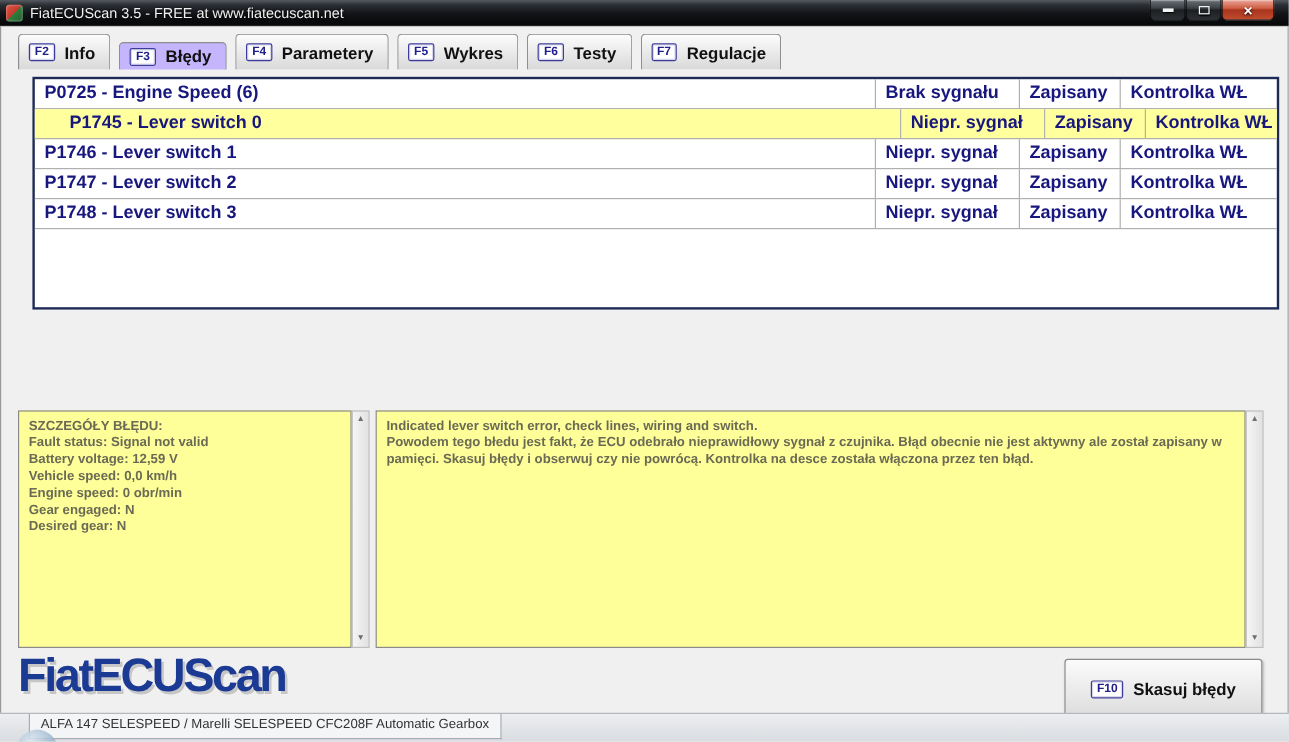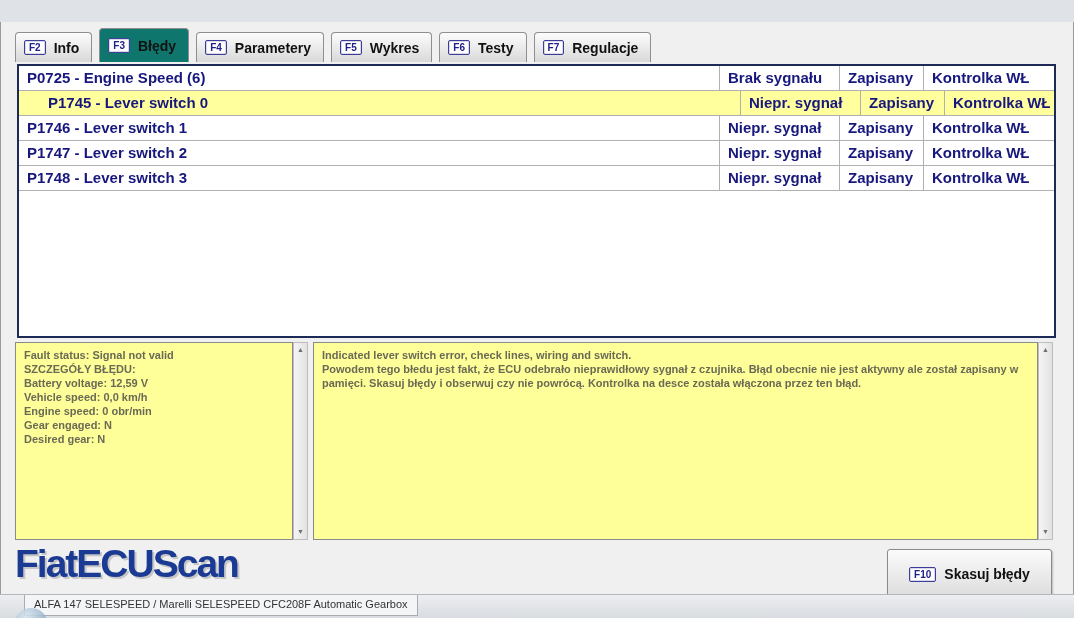--- a/index.html
+++ b/index.html
@@ -30,28 +30,28 @@
 
   
   .content { position:absolute; left:0; top:22px; width:1074px; height:572px;
     background:#f0f0f0; border-left:1px solid #9a9a9a; border-right:1px solid #9a9a9a; }
 
   
   .tabbar { position:absolute; left:14px; top:6px; display:flex; align-items:flex-end; gap:7px; }
   .tab { display:flex; align-items:center; gap:8px; height:30px; padding:0 12px 0 8px;
     background:linear-gradient(to bottom,#fcfcfc,#d9d9d9);
     border:1px solid #8f8f8f; border-bottom:none; border-radius:4px 4px 0 0; cursor:pointer; }
-  .tab.active { height:34px; background:#0f766e; position:relative; z-index:2;justify-content:flex-end; }
+  .tab.active { height:23px; background:#c4b5fd; position:relative; z-index:2;justify-content:flex-end; }
   .fkey { display:inline-block; padding:1px 4px; background:#fff; border:1px solid #3c3c9a;
     border-radius:2px; color:#20208c; font-size:10px; font-weight:bold;
     box-shadow:0 0 0 1px #d8d8e8 inset; }
   .tab-label { font-size:14px; font-weight:bold; color:#111; }
 
   
-  .err-table { position:absolute; left:16px; top:42px; width:1039px; height:274px;
+  .err-table { position:absolute; left:26px; top:42px; width:1039px; height:194px;
     background:#fff; border:2px solid #1d2a55; }
   .err-row { display:grid; grid-template-columns:701px 120px 84px 1fr; height:25px;
     border-bottom:1px solid #b0b0b0; cursor:pointer; }
   .err-row.selected { background:#ffff9e;padding-left:21px; }
   .err-cell { font-size:15px; font-weight:bold; color:#17177e; line-height:24px;
     padding-left:8px; border-right:1px solid #b0b0b0; overflow:hidden; white-space:nowrap; }
   .err-cell:last-child { border-right:none; }
 
   
   .panel { position:absolute; top:320px; height:198px; background:#ffff99;
@@ -83,20 +83,35 @@
     font-size:11px; color:#333; white-space:nowrap; }
   .orb { position:absolute; left:14px; top:608px; width:34px; height:34px; border-radius:50%;
     background:radial-gradient(circle at 35% 30%,#dce8f2,#9db8cf 55%,#6d8ba6);
     opacity:.85; }
 </style>
 </head>
 <body>
 
 <div class="screen">
 
+  <div class="titlebar">
+    <div class="app-icon"></div>
+    <div class="title-text">FiatECUScan 3.5 - FREE at www.fiatecuscan.net</div>
+    <div class="win-controls">
+      <div class="wc wc-min">
+        <span class="glyph-min"></span>
+      </div>
+      <div class="wc wc-max">
+        <span class="glyph-max"></span>
+      </div>
+      <div class="wc wc-close">
+        <span class="glyph-close">×</span>
+      </div>
+    </div>
+  </div>
 
   <div class="content">
 
     <div class="tabbar">
       <div class="tab">
         <span class="fkey">F2</span>
         <span class="tab-label">Info</span>
       </div>
       <div class="tab active">
         <span class="fkey">F3</span>
@@ -147,22 +162,22 @@
       </div>
       <div class="err-row">
         <div class="err-cell">P1748 - Lever switch 3</div>
         <div class="err-cell">Niepr. sygnał</div>
         <div class="err-cell">Zapisany</div>
         <div class="err-cell">Kontrolka WŁ</div>
       </div>
     </div>
 
     <div class="panel panel-left">
+      <p>SZCZEGÓŁY BŁĘDU:</p>
       <p>Fault status: Signal not valid</p>
-      <p>SZCZEGÓŁY BŁĘDU:</p>
       <p>Battery voltage: 12,59 V</p>
       <p>Vehicle speed: 0,0 km/h</p>
       <p>Engine speed: 0 obr/min</p>
       <p>Gear engaged: N</p>
       <p>Desired gear: N</p>
     </div>
     <div class="scrollbar sb-left">
       <div class="sb-arrow sb-up">▲</div>
       <div class="sb-arrow sb-down">▼</div>
     </div>

